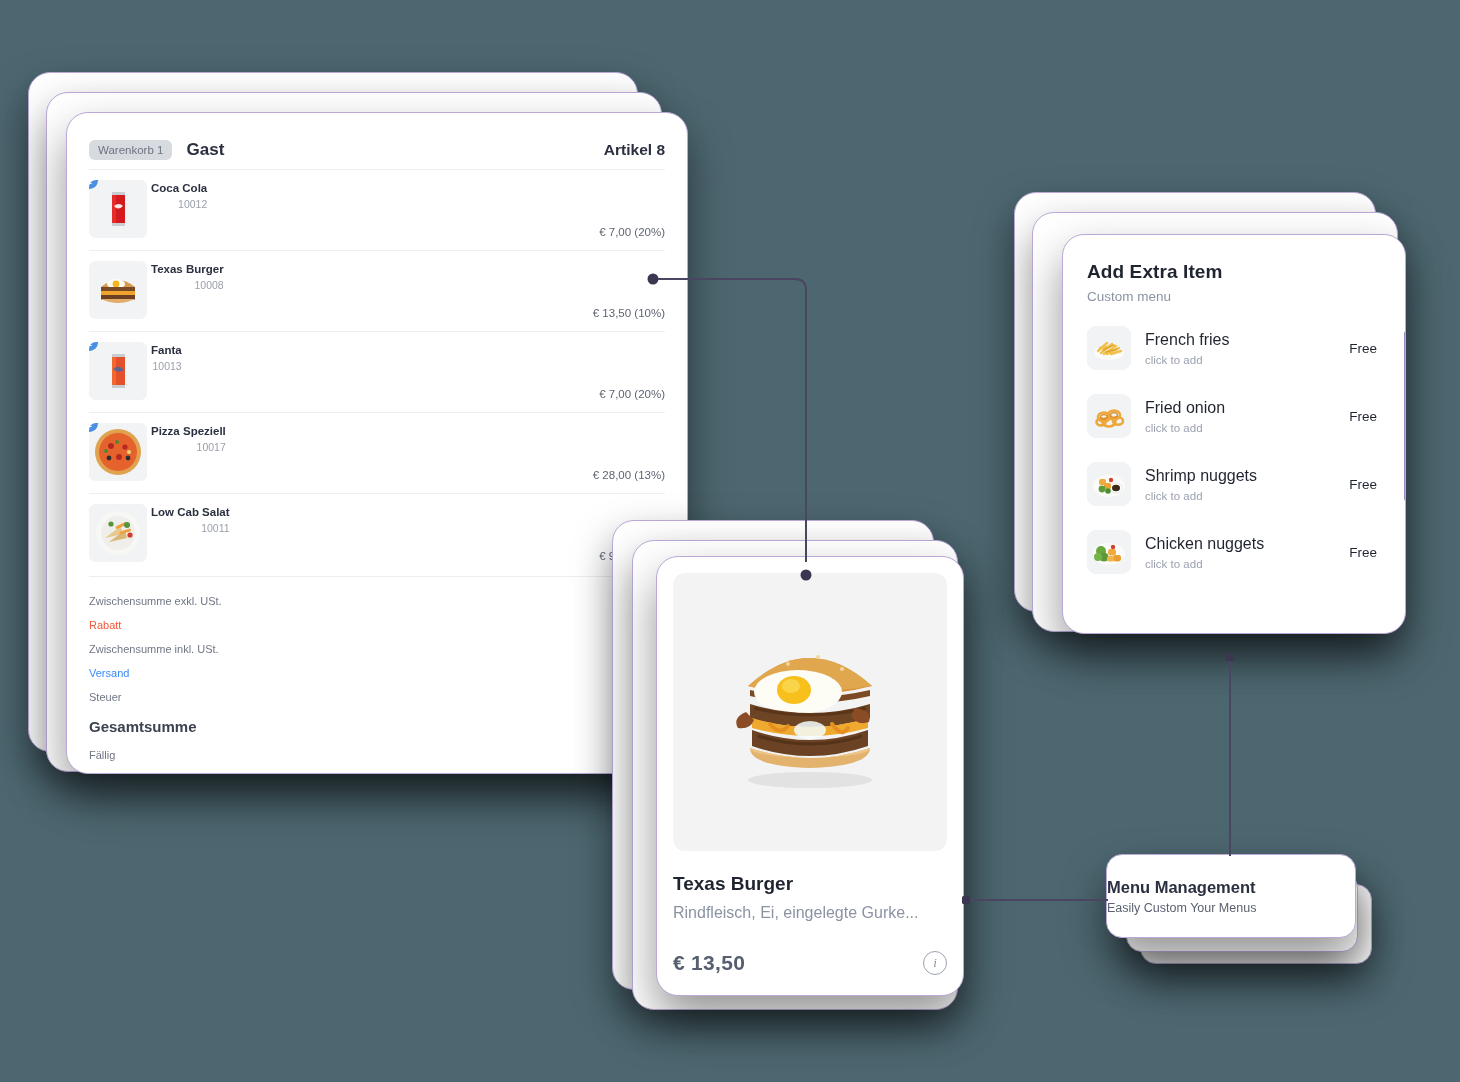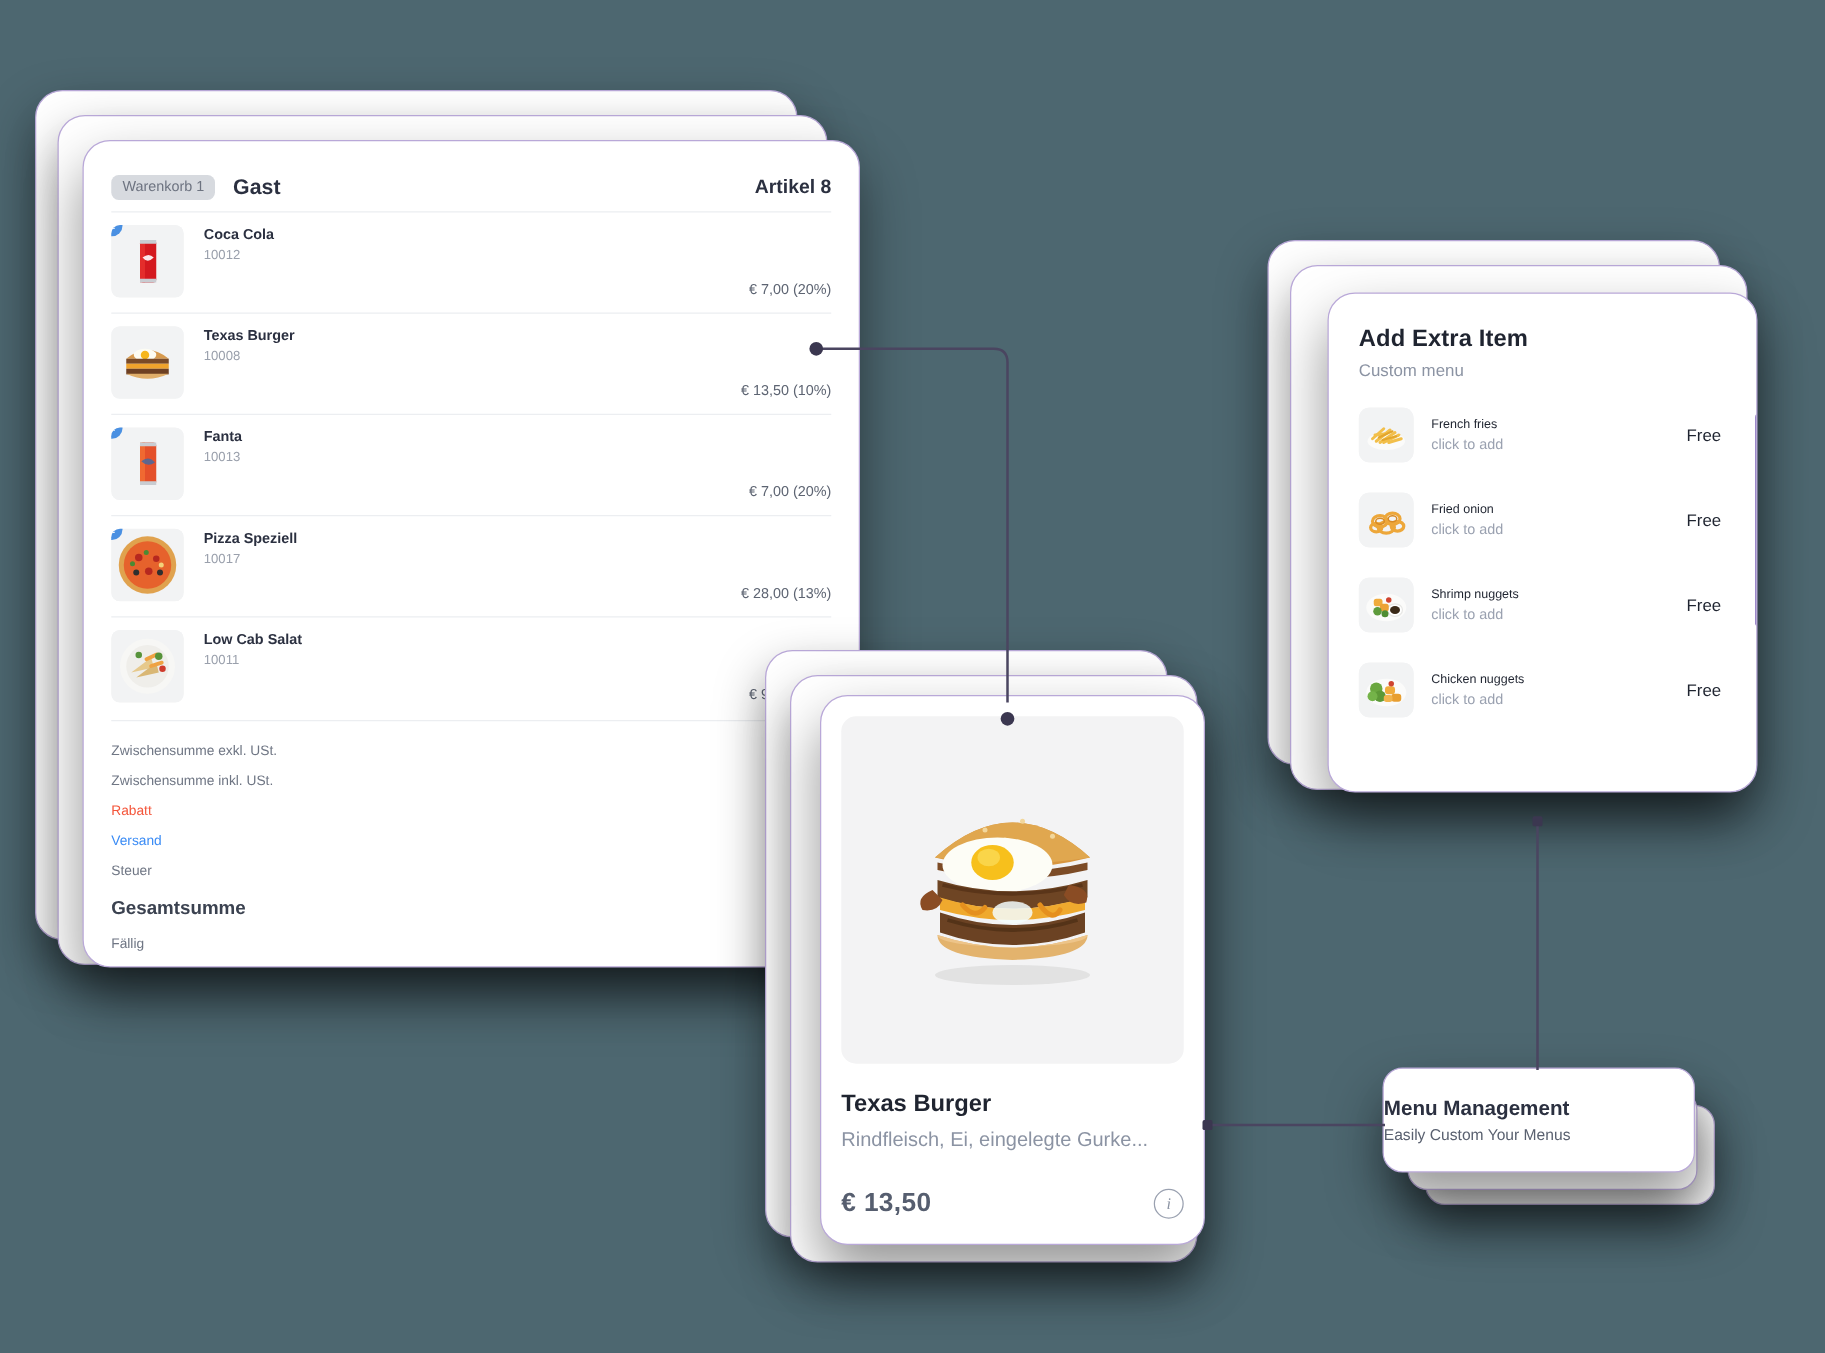--- a/index.html
+++ b/index.html
@@ -63,21 +63,21 @@
     display:flex; align-items:center; justify-content:center;
   }
   .qty-badge {
     position: absolute; left: -8px; top: -8px;
     width: 17px; height: 17px; border-radius: 50%;
     background: #4a90e2; color: #fff;
     font-size: 9.5px; font-weight: 700;
     display: flex; align-items: center; justify-content: center;
     z-index: 4;
   }
-  .li-text { margin-left: 16px; padding-top: 2px; }
+  .li-text { margin-left: 4px; padding-top: 2px; text-align: right; }
   .li-name { font-size: 11.5px; font-weight: 700; color: #2b3040; }
   .li-code { font-size: 10.5px; color: #9aa0ac; margin-top: 4px; }
   .li-price {
     position: absolute; right: 0; bottom: 12px;
     font-size: 11.5px; color: #5d6472;
   }
 
   .totals { border-top: 1px solid #eceef1; padding-top: 12px; margin-top: 2px; }
   .t-row {
     display: flex; align-items: center;
@@ -112,21 +112,21 @@
   .extra-row {
     display: flex; align-items: center;
     margin-top: 20px; height: 48px;
   }
   .extra-thumb {
     width: 44px; height: 44px; flex: 0 0 44px;
     background: #f2f3f4; border-radius: 9px;
     overflow: hidden; display:flex; align-items:center; justify-content:center;
   }
   .extra-txt { margin-left: 14px; flex: 1; }
-  .extra-name { font-size: 10px; color: #1f2430; font-weight: 400; }
+  .extra-name { font-size: 16px; color: #1f2430; font-weight: 400; }
   .extra-hint { font-size: 11.5px; color: #9aa1b0; margin-top: 5px; }
   .extra-free { font-size: 13.5px; color: #1f2430; font-weight: 400; padding-right: 4px;}
 
   .scrollbar {
     position: absolute; right: -4px; top: 96px;
     width: 5px; height: 170px; border-radius: 3px;
     background: #9b87c9;
   }
 
   
@@ -295,28 +295,28 @@
         <div class="li-price">€ 9,50 (20%)</div>
       </div>
 
       <div class="totals">
 
         <div class="t-row">
           <span class="t-label">Zwischensumme exkl. USt.</span>
           <span class="t-val">€ 56,64</span>
         </div>
 
+        <div class="t-row accent-red">
+          <span class="t-label">Rabatt</span>
+          <span class="plus-ico">+</span>
+        </div>
+
         <div class="t-row">
           <span class="t-label">Zwischensumme inkl. USt.</span>
           <span class="t-val">€ 65,00</span>
-        </div>
-
-        <div class="t-row accent-red">
-          <span class="t-label">Rabatt</span>
-          <span class="plus-ico">+</span>
         </div>
 
         <div class="t-row accent-blue">
           <span class="t-label">Versand</span>
           <span class="plus-ico">+</span>
         </div>
 
         <div class="t-row">
           <span class="t-label">Steuer</span>
           <span class="t-val">€ 8,37</span>

